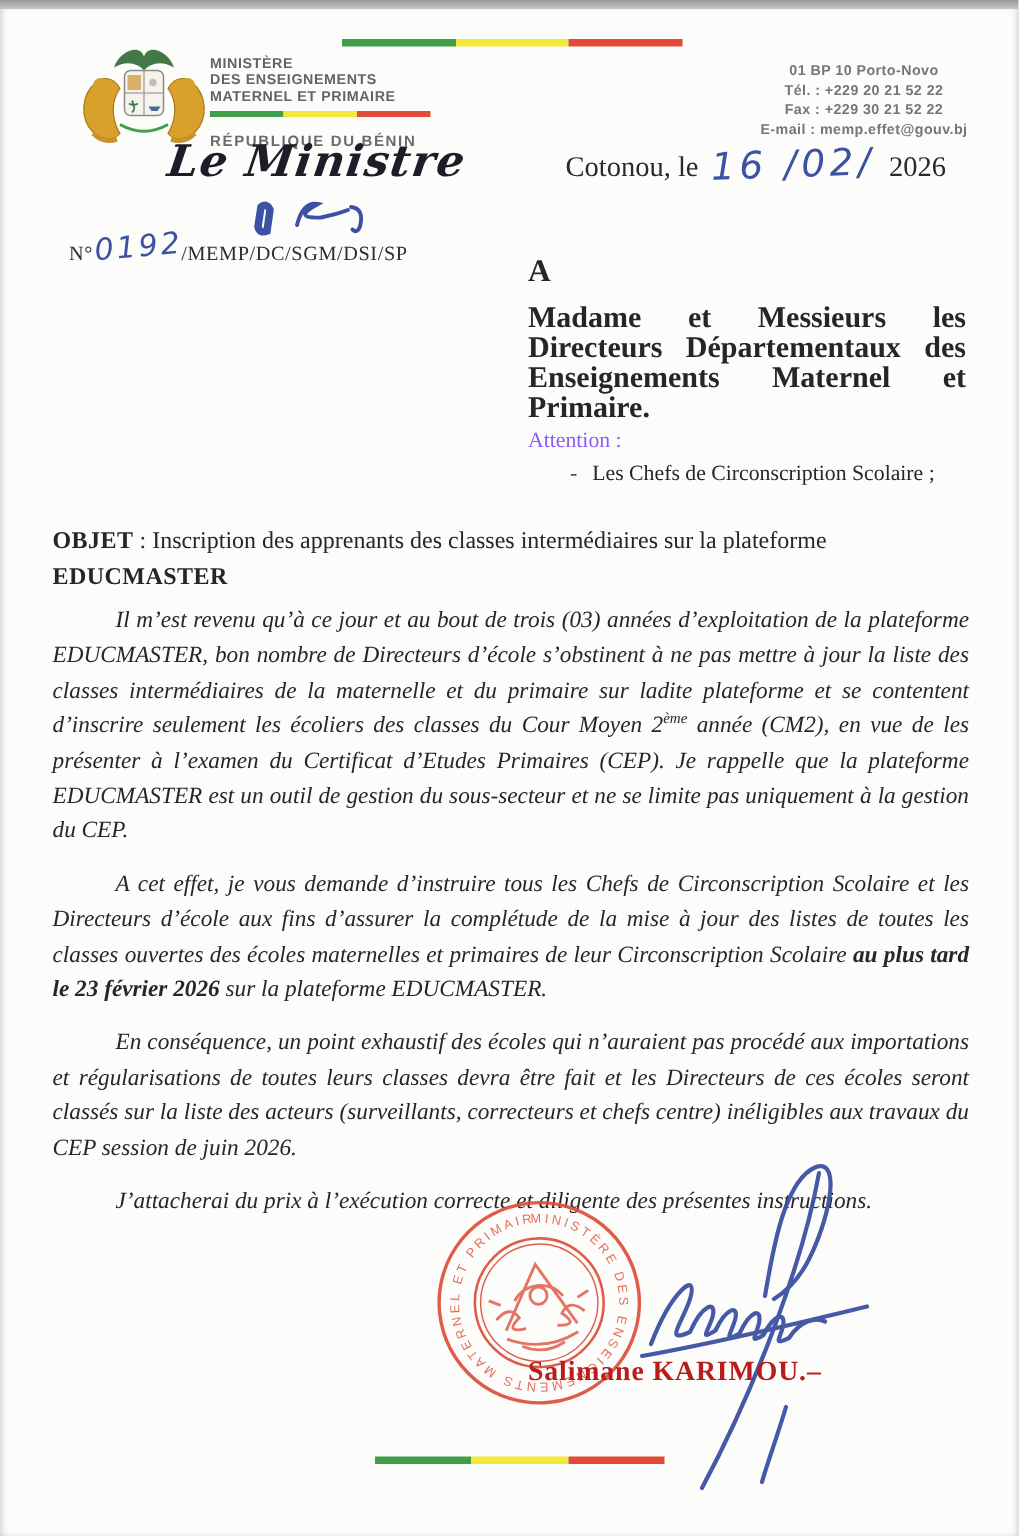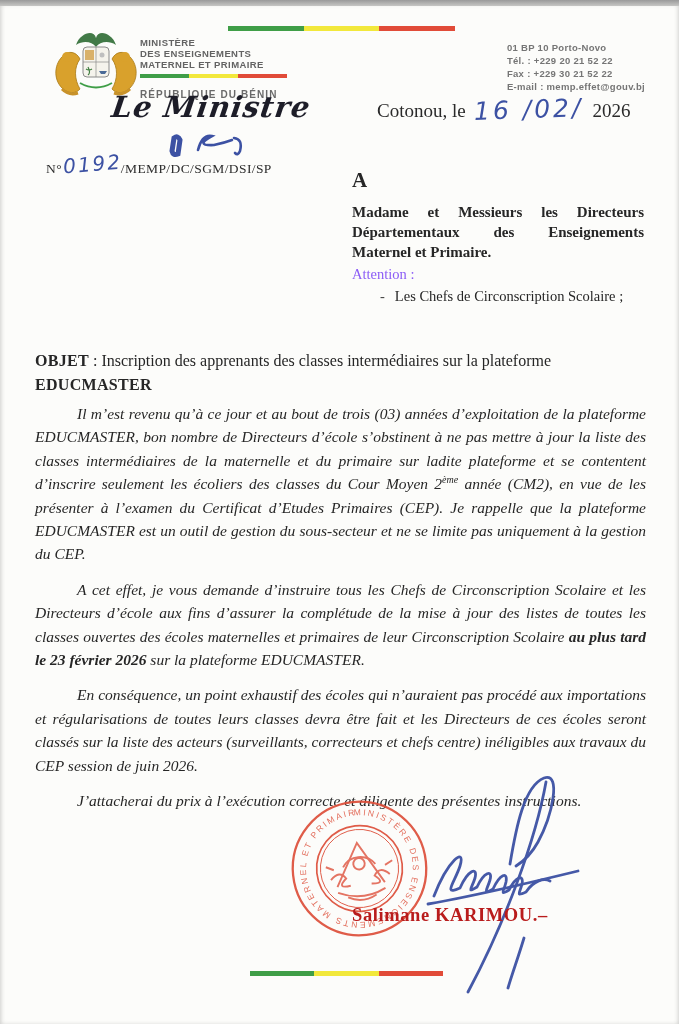--- a/index.html
+++ b/index.html
@@ -23,21 +23,21 @@
 
   
   .ministry { left:140px; top:37px; width:170px;
     font-family:"Liberation Sans", sans-serif; font-weight:bold;
     font-size:9.5px; line-height:11px; color:#636363; letter-spacing:.4px; }
   .republic { margin-top:11px; font-size:10px; letter-spacing:1.1px; color:#6a6a6a; }
 
   .coat { left:50px; top:27px; }
 
   
-  .contact { right:34px; top:41px; text-align:left;
+  .contact { right:34px; top:41px; text-align:center;
     font-family:"Liberation Sans", sans-serif; font-weight:bold;
     font-size:9.5px; line-height:13px; color:#757575; letter-spacing:.3px; }
 
   .minister-script { left:112px; top:90px;
     font-family:"DejaVu Serif", serif; font-style:italic; font-weight:bold;
     font-size:29px; color:#1d1d28; transform:skewX(-8deg); letter-spacing:1px; }
 
   .date-line { left:377px; top:94px; font-size:19px; color:#2a2a2a; white-space:nowrap; }
   .hand-date { font-family:"DejaVu Sans", sans-serif; font-style:italic;
     font-size:25px; letter-spacing:3px; display:inline-block;
@@ -45,21 +45,21 @@
 
   .ref-line { left:46px; top:154px; font-size:13.5px; color:#2d2d2d; letter-spacing:.4px; white-space:nowrap; }
   .hand-num { font-family:"DejaVu Sans", sans-serif; font-style:italic;
     font-size:20px; display:inline-block; transform:rotate(-5deg);
     letter-spacing:2px; margin:0 -1px 0 1px; position:relative; top:-2px; }
   .ref-initials { left:146px; top:130px; }
 
   
   .recipient { left:352px; top:168px; width:292px; }
   .to-label { font-size:21px; font-weight:bold; }
-  .address { margin-top:9px; font-weight:bold; font-size:15px; line-height:20px;
+  .address { margin-top:9px; font-weight:bold; font-size:20px; line-height:20px;
     text-align:justify; }
   .attention { margin-top:4px; font-size:14.5px; color:#8b5cf6; }
   .att-list { margin:3px 0 0 0; padding:0; list-style:none; font-size:14.5px; line-height:20px; }
   .att-list li { padding-left:44px; text-indent:-16px; }
   .att-list li::before { content:"-"; margin-right:10px; color:#444; }
 
   
   .subject { left:35px; top:349px; width:585px; font-size:16px; line-height:24px; }
   .subject b { letter-spacing:.3px;text-align:right; }
   .body-text { left:35px; top:402px; width:611px;font-style:italic; }

